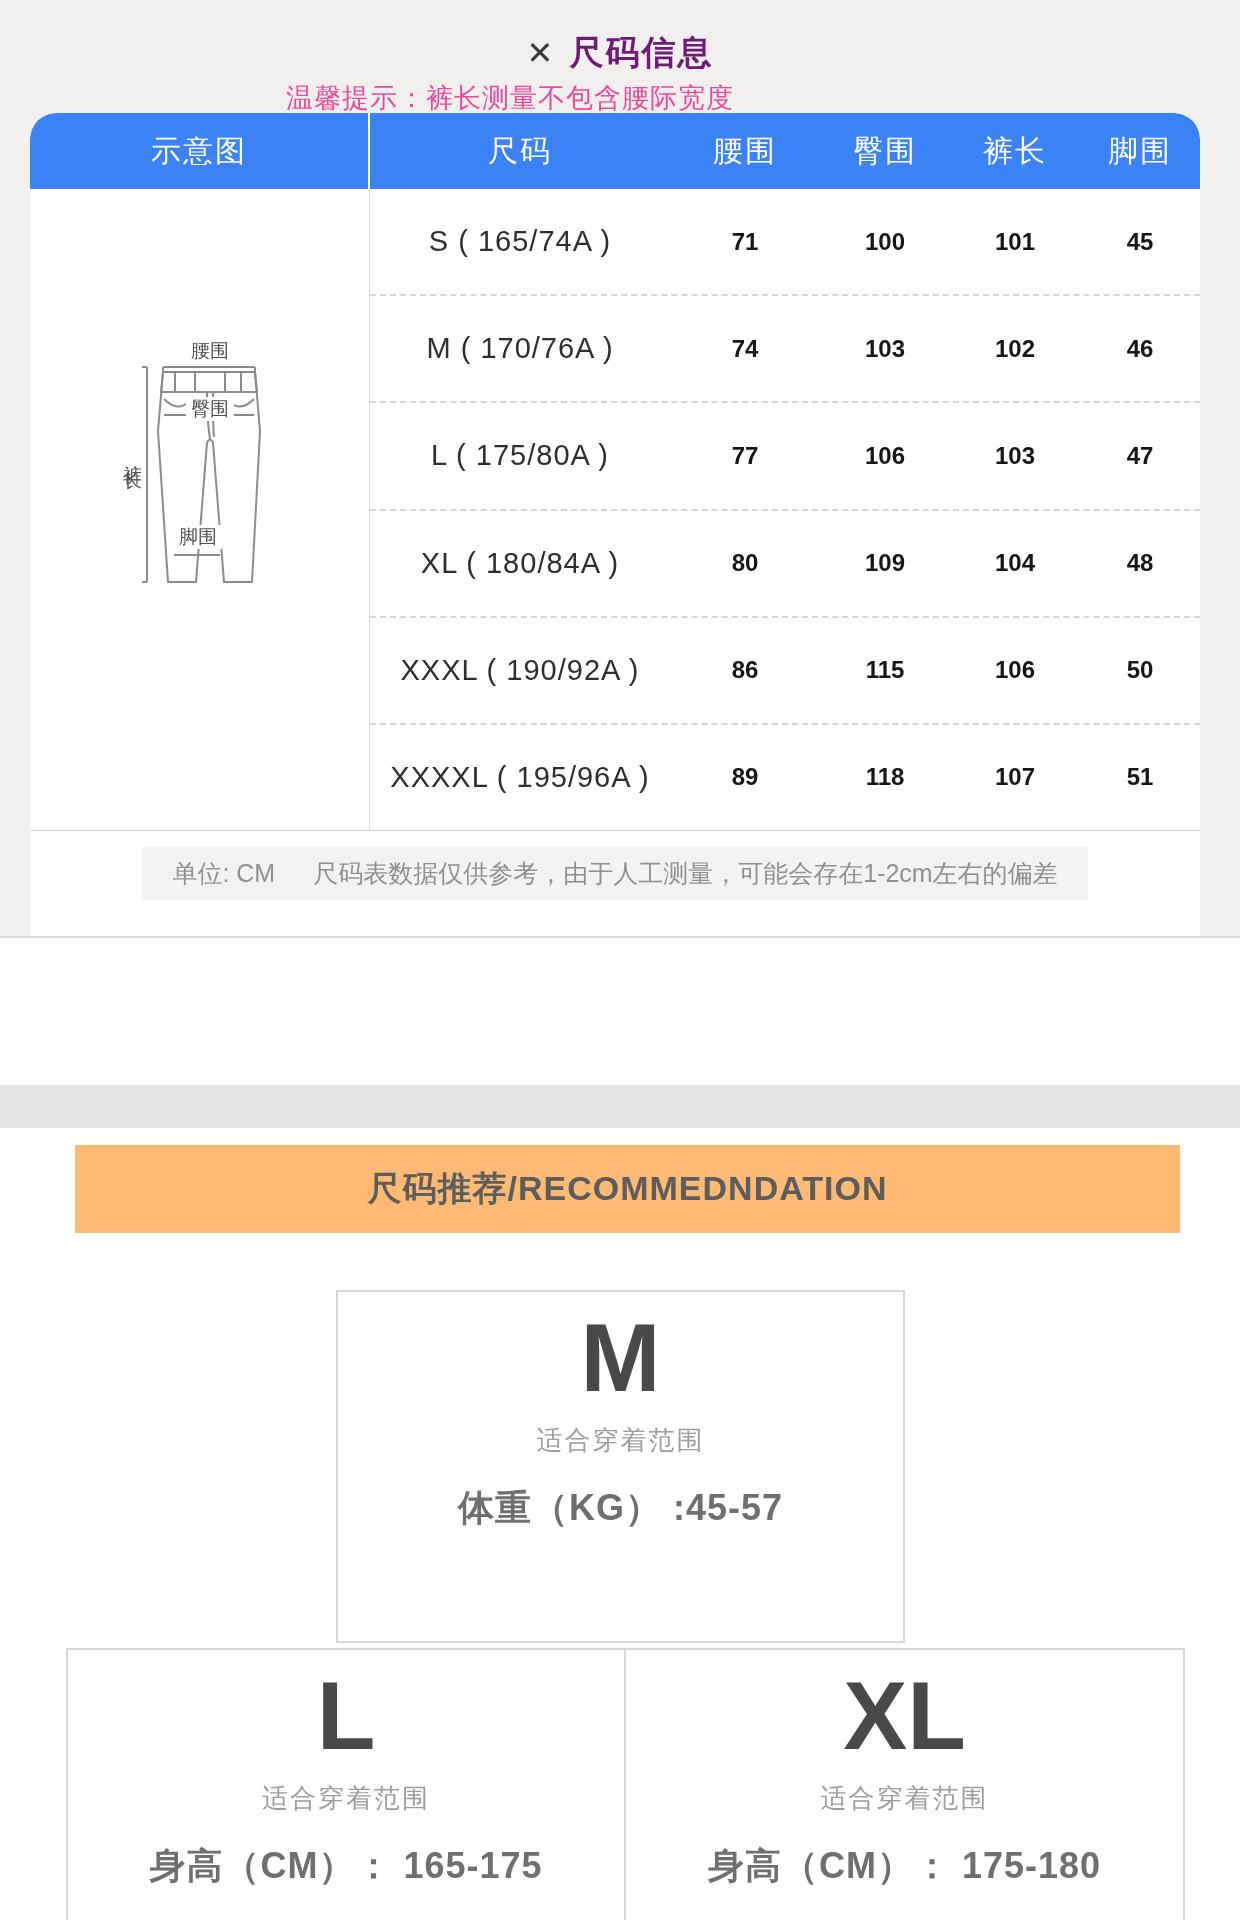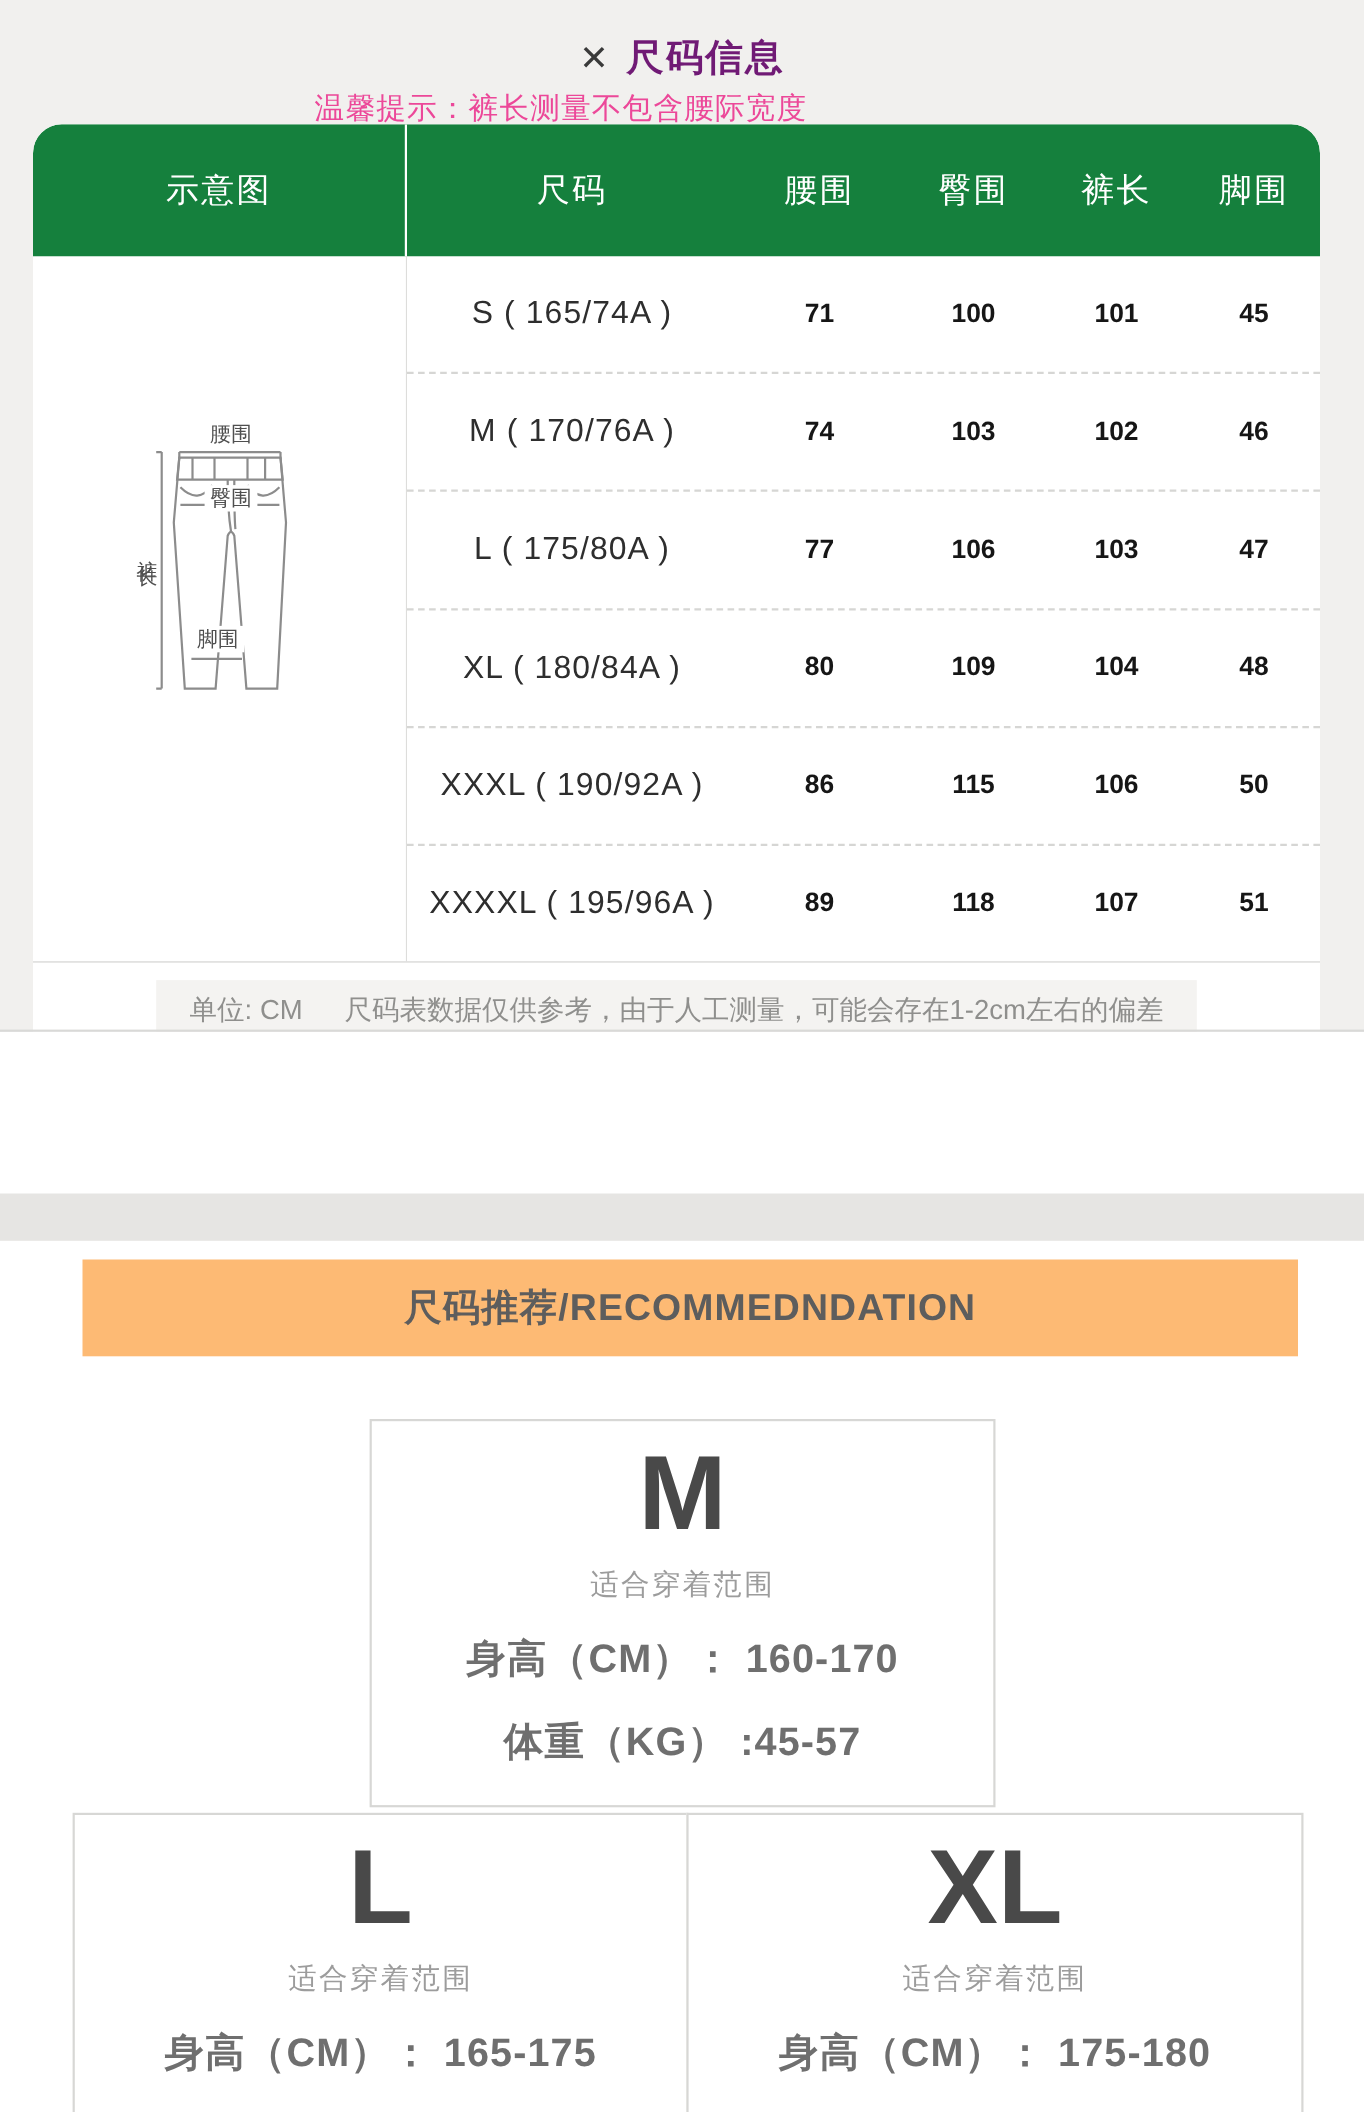--- a/index.html
+++ b/index.html
@@ -25,21 +25,21 @@
     left:0; top:80px; width:1020px; text-align:center;
     font-size:27px; color:#ec4899; letter-spacing:1px;
   }
 
   
   .size-card {
     left:30px; top:113px; width:1170px; height:825px;
     background:#ffffff; border-radius:26px 26px 0 0; overflow:hidden;
   }
   .card-header {
-    height:120px; background:#15803d; border-radius:26px 26px 0 0;
+    height:76px; background:#3b82f6; border-radius:26px 26px 0 0;
     display:grid; grid-template-columns:340px 300px 150px 130px 130px 120px;
   }
   .hcell {
     display:flex; align-items:center; justify-content:center;
     color:#ffffff; font-size:30px; font-weight:500; letter-spacing:2px;
   }
   .hcell:first-child { border-right:2px solid #ffffff; }
 
   .card-body { height:641px; display:flex; }
   .diagram-cell { width:340px; border-right:1px solid #dddddb; position:relative; }
@@ -192,21 +192,20 @@
 </div>
 
 <div class="abs page-divider"></div>
 <div class="abs mid-strip"></div>
 
 <div class="abs rec-bar">尺码推荐/RECOMMEDNDATION</div>
 
 <div class="abs rec-card rec-card-m">
   <div class="big-size">M</div>
   <div class="fit-label">适合穿着范围</div>
-  <div class="range-line">身高（CM）： 160-170</div>
   <div class="range-line">体重（KG） :45-57</div>
 </div>
 
 <div class="abs rec-card rec-card-l">
   <div class="big-size">L</div>
   <div class="fit-label">适合穿着范围</div>
   <div class="range-line">身高（CM）： 165-175</div>
 </div>
 
 <div class="abs rec-card rec-card-xl">

